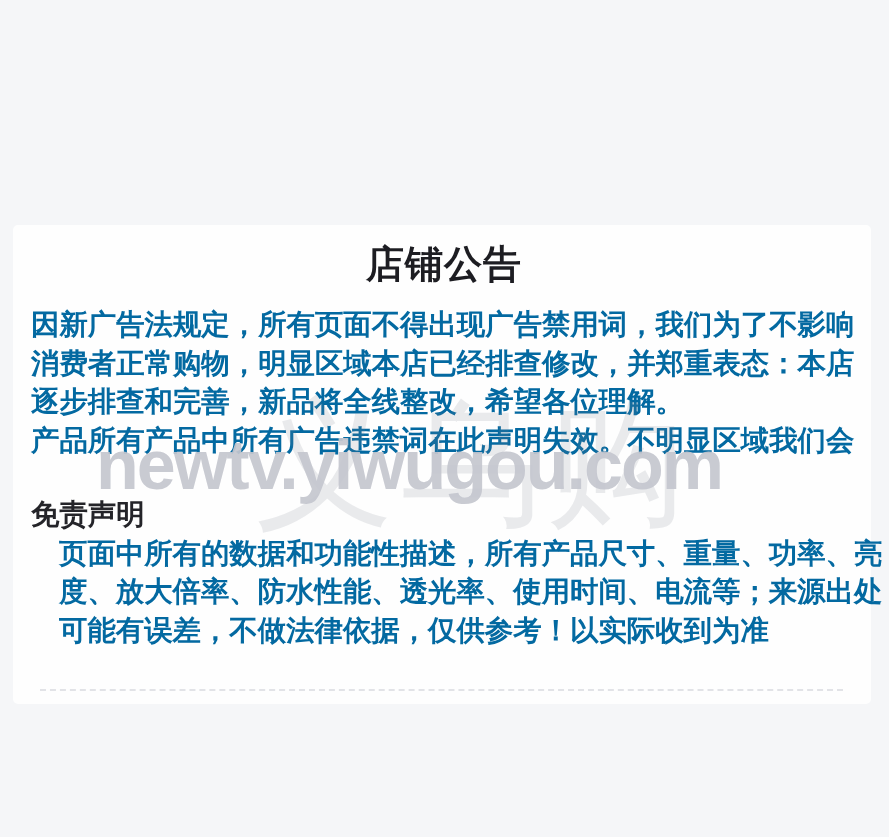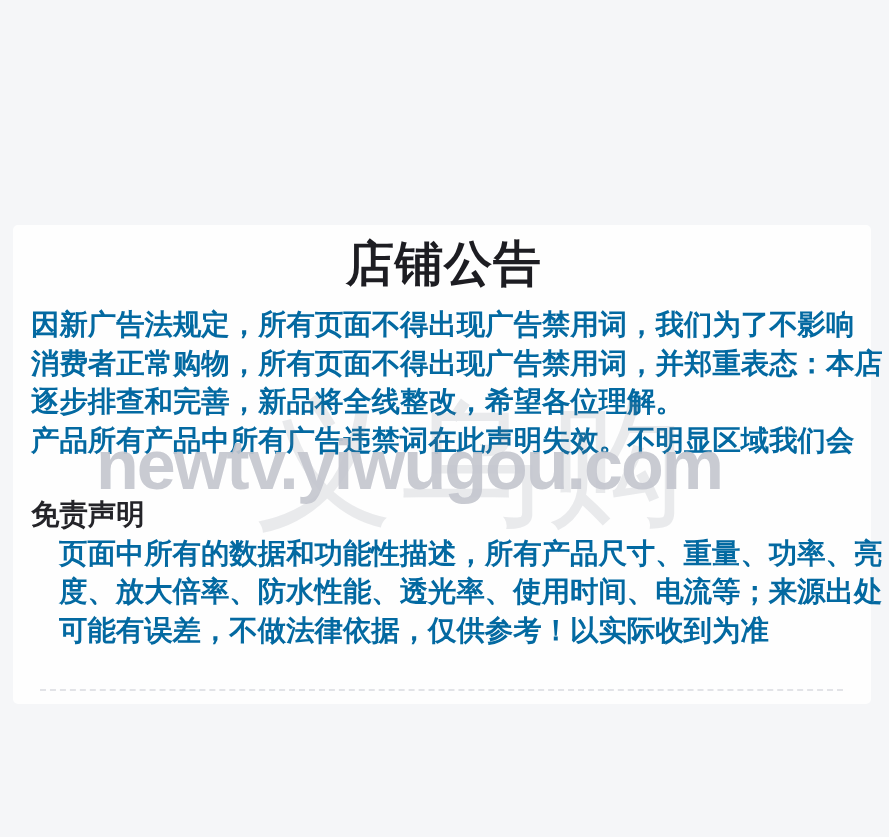--- a/index.html
+++ b/index.html
@@ -18,21 +18,21 @@
     border-radius: 5px;
   }
   .panel-inner {
     position: absolute;
     left: 18px; right: 14px; top: 0;
   }
   .title {
     margin: 0;
     padding-top: 11px;
     text-align: center;
-    font-size: 48px;
+    font-size: 38px;
     line-height: 56px;
     font-weight: 700;
     color: #1d1d22;
     letter-spacing: 1px;
   }
   .para { margin-top: 13px; }
   .para.second { margin-top: 0; margin-left: 28px; }
   .line {
     font-size: 28.4px;
     line-height: 38.5px;
@@ -83,21 +83,21 @@
 </head>
 <body>
 
 <div class="panel">
   <div class="panel-inner">
 
     <h1 class="title">店铺公告</h1>
 
     <div class="para">
       <div class="line">因新广告法规定，所有页面不得出现广告禁用词，我们为了不影响</div>
-      <div class="line">消费者正常购物，所有页面不得出现广告禁用词，并郑重表态：本店</div>
+      <div class="line">消费者正常购物，明显区域本店已经排查修改，并郑重表态：本店</div>
       <div class="line">逐步排查和完善，新品将全线整改，希望各位理解。</div>
       <div class="line">产品所有产品中所有广告违禁词在此声明失效。不明显区域我们会</div>
     </div>
 
     <div class="heading">免责声明</div>
 
     <div class="para second">
       <div class="line">页面中所有的数据和功能性描述，所有产品尺寸、重量、功率、亮</div>
       <div class="line">度、放大倍率、防水性能、透光率、使用时间、电流等；来源出处</div>
       <div class="line">可能有误差，不做法律依据，仅供参考！以实际收到为准</div>

